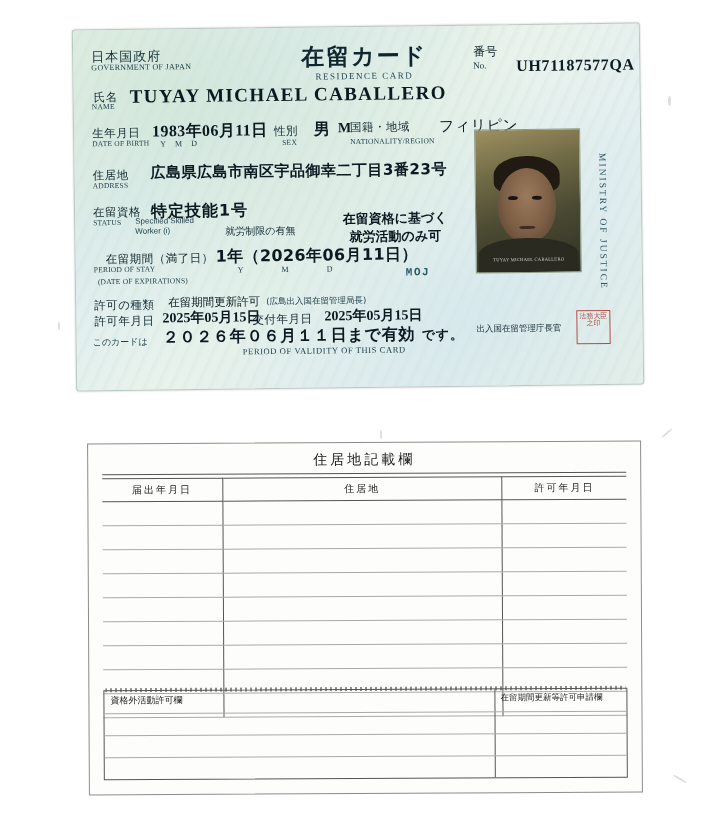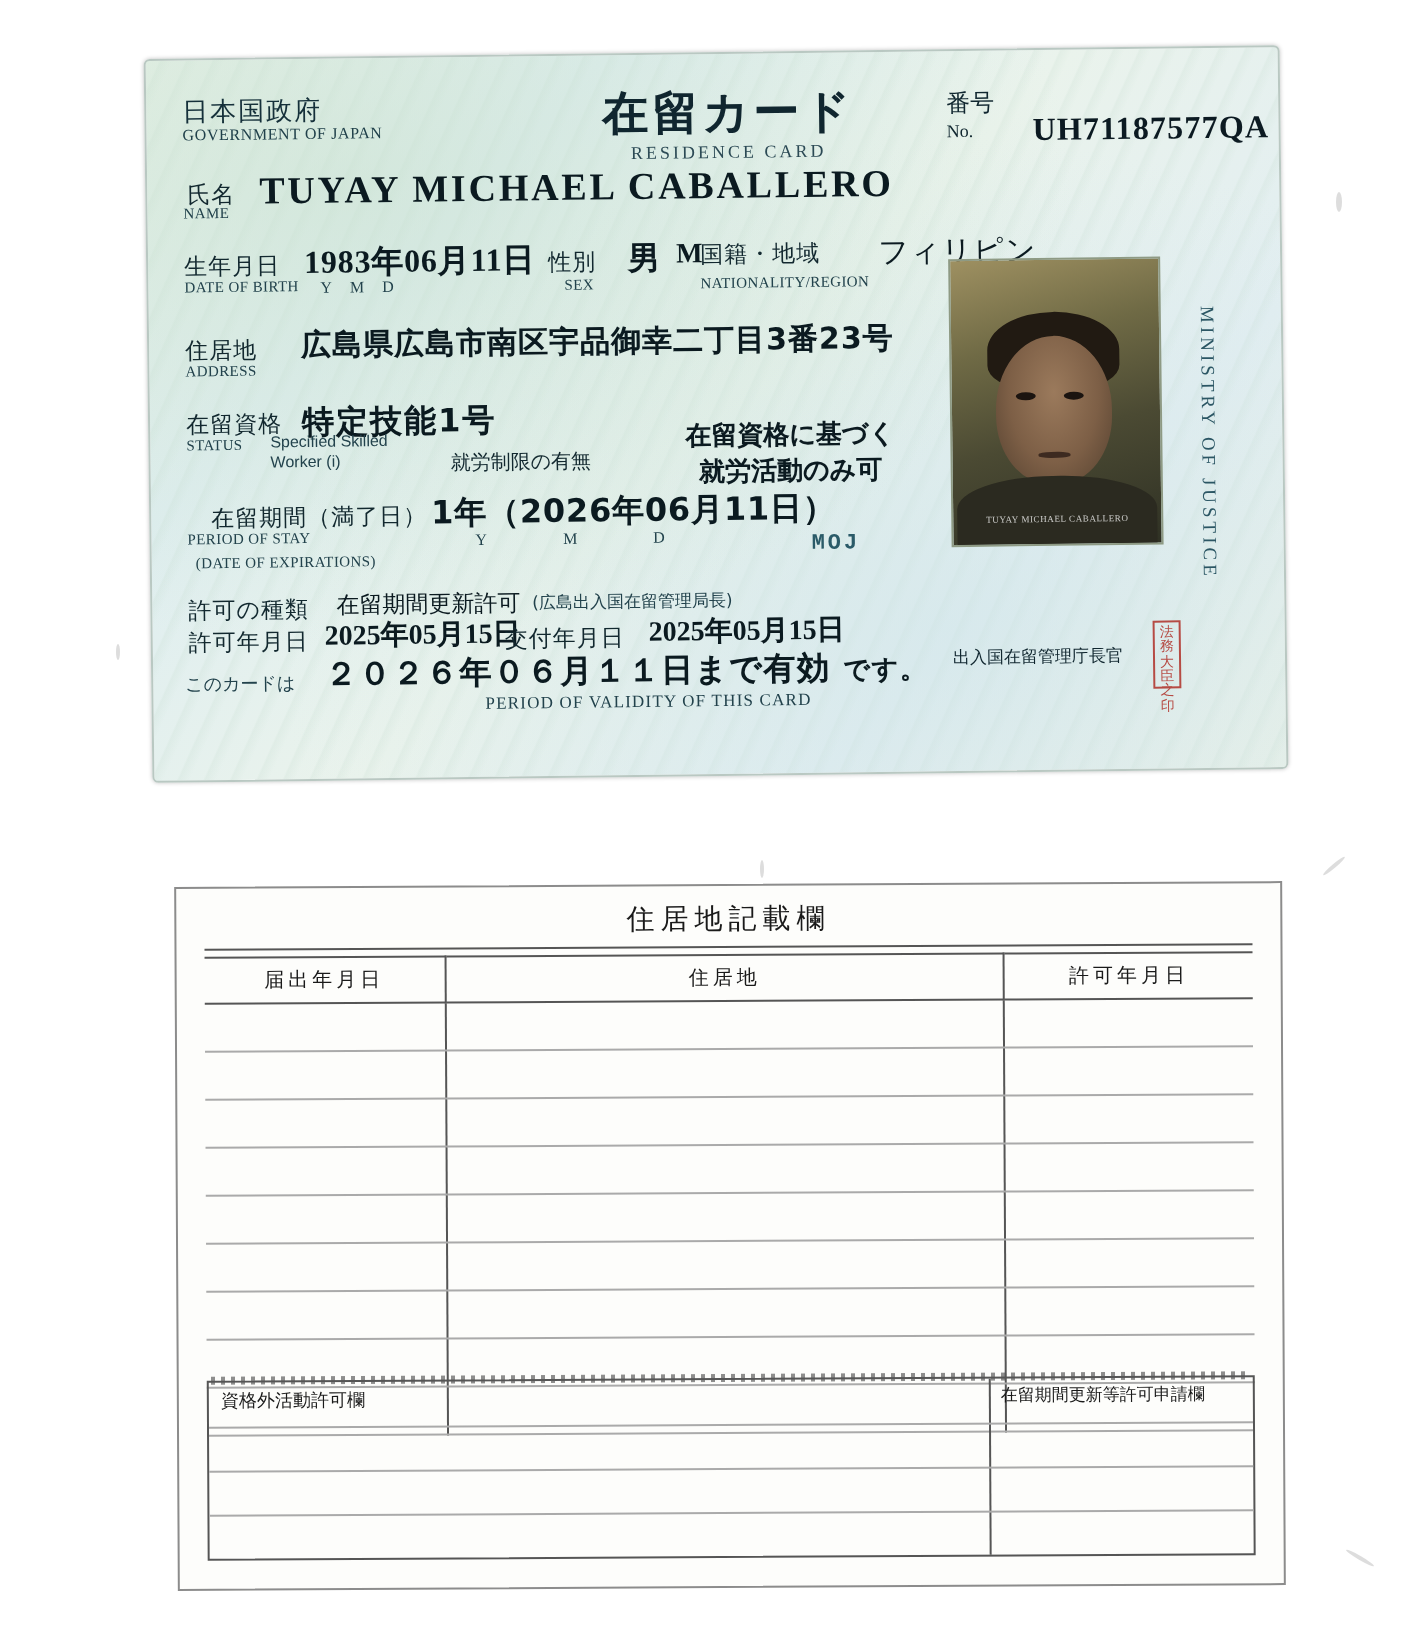--- a/index.html
+++ b/index.html
@@ -301,21 +301,21 @@
     color: #2b5664;
     font-family: "Liberation Serif", serif;
     line-height: 1.35;
     text-align: center;
     writing-mode: vertical-rl;
     height: 186px;
   }
   #seal {
     position: absolute;
     left: 500px; top: 286px;
-    width: 14px; height: 34px;
+    width: 34px; height: 34px;
     border: 1.5px solid #b03028;
     color: #b03028;
     font-size: 7px;
     line-height: 1.05;
     text-align: center;
     padding: 2px;
     box-sizing: border-box;
     font-family: "DejaVu Sans", sans-serif;
     opacity: 0.85;
   }

